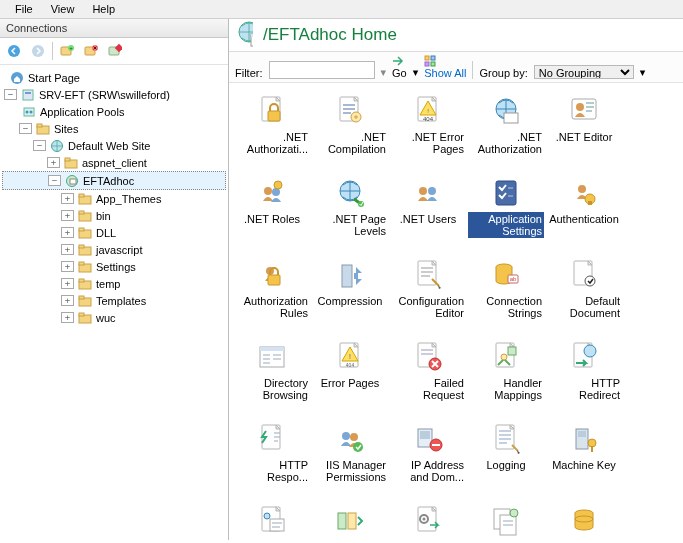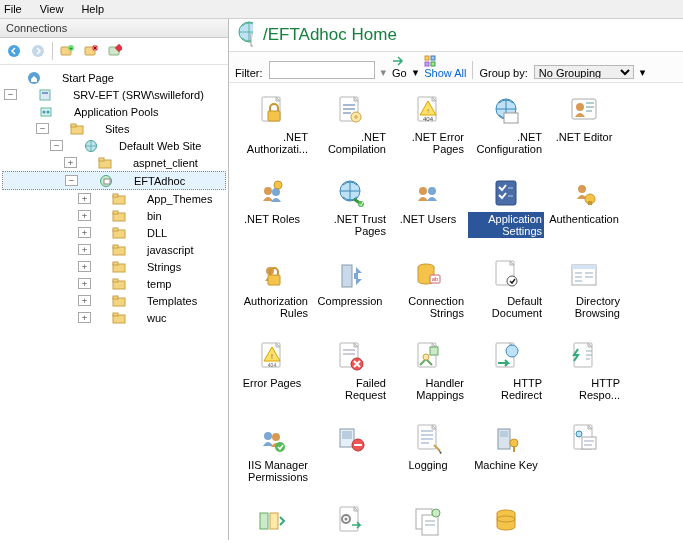--- a/index.html
+++ b/index.html
@@ -1,24 +1,24 @@
 <!DOCTYPE html>
 <html><head>
 <meta charset="utf-8">
 <style>
   html,body{margin:0;padding:0;font-family:"Segoe UI",Tahoma,sans-serif;font-size:11px;color:#000;background:#fff;overflow:hidden}
-  .menubar{display:flex;gap:18px;padding:3px 4px;background:#f0f0f0;border-bottom:1px solid #d0d0d0}
+  .menubar{display:flex;gap:18px;padding:3px 15px;background:#f0f0f0;border-bottom:1px solid #d0d0d0}
   .menubar span{cursor:default}
   .main{display:flex;height:calc(543px - 22px)}
   .left{width:228px;border-right:1px solid #bdbdbd;display:flex;flex-direction:column;background:#fff}
   .panel-title{background:linear-gradient(#f7f7f7,#e7e7e7);border-bottom:1px solid #c9c9c9;padding:3px 6px;font-weight:normal;color:#333}
   .toolbar{display:flex;gap:4px;padding:3px 4px;border-bottom:1px solid #e3e3e3;align-items:center}
   .tb-btn{width:18px;height:18px;display:flex;align-items:center;justify-content:center;border:1px solid transparent;border-radius:2px;cursor:default}
   .tree{flex:1;overflow:auto;padding:4px 2px}
-  .node{display:flex;align-items:center;gap:20px;height:17px;padding:0 2px;white-space:nowrap;cursor:default}
+  .node{display:flex;align-items:center;gap:3px;height:17px;padding:0 2px;white-space:nowrap;cursor:default}
   .node.sel{background:#e5f3ff;border:1px dotted #888}
   .tw{width:11px;text-align:center;color:#6d6d6d;font-family:monospace;font-size:9px;line-height:9px;border:1px solid #a8a8a8;height:9px;cursor:pointer;background:#fff}
   .sp{display:inline-block}
   .ic{width:16px;height:16px;display:flex;align-items:center;justify-content:center}
   .right{flex:1;display:flex;flex-direction:column;background:#fff}
   .hdr{display:flex;align-items:center;gap:10px;padding:6px 8px;border-bottom:1px solid #dcdcdc}
   .hdr h1{margin:0;font-size:17px;font-weight:normal;color:#15803d}
   .filterbar{display:flex;align-items:flex-end;gap:6px;padding:3px 6px;border-bottom:1px solid #e3e3e3;background:#fcfcfc;font-size:11px}
   .filterbar select, .filterbar input{font-size:11px;border:1px solid #b8b8b8;height:14px}
   .sep{width:1px;height:18px;background:#ccc}
@@ -202,21 +202,21 @@
           </div>
           <div class="node">
             <span class="sp" style="width:54px"></span>
             <span class="tw">+</span>
             <span class="ic">
               <svg width="14" height="14">
                 <rect x="1" y="4" width="12" height="8" fill="#f3d57f" stroke="#caa14a"></rect>
                 <rect x="1" y="2" width="5" height="3" fill="#f3d57f" stroke="#caa14a"></rect>
               </svg>
             </span>
-            <span>Strings</span>
+            <span>Settings</span>
           </div>
           <div class="node">
             <span class="sp" style="width:54px"></span>
             <span class="tw">+</span>
             <span class="ic">
               <svg width="14" height="14">
                 <rect x="1" y="4" width="12" height="8" fill="#f3d57f" stroke="#caa14a"></rect>
                 <rect x="1" y="2" width="5" height="3" fill="#f3d57f" stroke="#caa14a"></rect>
               </svg>
             </span>
@@ -317,21 +317,21 @@
             <div class="lbl">.NET Error Pages</div>
           </div>
           <div class="item">
             <div class="icon">
               <svg width="32" height="32" viewBox="0 0 32 32">
                 <circle cx="16" cy="14" r="10" fill="#bfe1f6" stroke="#3b87b7"></circle>
                 <path d="M6 14 H26 M16 4 V24 M9 8 Q16 2 23 8 M9 20 Q16 26 23 20" stroke="#3b87b7" fill="none"></path>
                 <rect x="14" y="18" width="14" height="10" fill="#fff" stroke="#999"></rect>
               </svg>
             </div>
-            <div class="lbl">.NET Configuration</div>
+            <div class="lbl">.NET Authorization</div>
           </div>
           <div class="item">
             <div class="icon">
               <svg width="32" height="32" viewBox="0 0 32 32">
                 <rect x="4" y="4" width="24" height="20" rx="2" fill="#fff" stroke="#aaa"></rect>
                 <circle cx="12" cy="12" r="4" fill="#d99b54"></circle>
                 <path d="M7 22 Q12 14 17 22 Z" fill="#d99b54"></path>
                 <path d="M18 8 H26 M18 12 H26 M18 16 H24" stroke="#9bb" stroke-width="1.3"></path>
               </svg>
             </div>
@@ -352,21 +352,21 @@
           <div class="item">
             <div class="icon">
               <svg width="32" height="32" viewBox="0 0 32 32">
                 <circle cx="16" cy="14" r="10" fill="#bfe1f6" stroke="#3b87b7"></circle>
                 <path d="M6 14 H26 M16 4 V24 M9 8 Q16 2 23 8 M9 20 Q16 26 23 20" stroke="#3b87b7" fill="none"></path>
                 <path d="M20 22 L27 27" stroke="#393" stroke-width="3"></path>
                 <circle cx="27" cy="27" r="3" fill="#5b5"></circle>
                 <path d="M25.5 27 L27 28.5 L29 25" stroke="#fff" fill="none"></path>
               </svg>
             </div>
-            <div class="lbl">.NET Trust Pages</div>
+            <div class="lbl">.NET Page Levels</div>
           </div>
           <div class="item">
             <div class="icon">
               <svg width="32" height="32" viewBox="0 0 32 32">
                 <circle cx="11" cy="14" r="4" fill="#d99b54"></circle>
                 <path d="M6 24 Q11 16 16 24 Z" fill="#d99b54"></path>
                 <circle cx="20" cy="14" r="4" fill="#7aa7d4"></circle>
                 <path d="M15 24 Q20 16 25 24 Z" fill="#7aa7d4"></path>
               </svg>
             </div>
@@ -406,20 +406,32 @@
           </div>
           <div class="item">
             <div class="icon">
               <svg width="32" height="32" viewBox="0 0 32 32">
                 <rect x="8" y="6" width="10" height="22" fill="#c7d9ea" stroke="#89a"></rect>
                 <path d="M22 8 L28 14 L22 14 Z M22 26 L28 20 L22 20 Z" fill="#7aa7d4"></path>
                 <rect x="20" y="14" width="4" height="6" fill="#7aa7d4"></rect>
               </svg>
             </div>
             <div class="lbl">Compression</div>
+          </div>
+          <div class="item">
+            <div class="icon">
+              <svg width="32" height="32" viewBox="0 0 32 32">
+                <rect x="6" y="2" width="18" height="24" rx="1" fill="#fefefe" stroke="#b5b5b5"></rect>
+                <path d="M20 2 L24 6 L20 6 Z" fill="#e6e6e6" stroke="#b5b5b5"></path>
+                <path d="M9 9 H21 M9 13 H21 M9 17 H18" stroke="#999"></path>
+                <path d="M20 20 L27 27" stroke="#c8962a" stroke-width="2"></path>
+                <polygon points="26,26 29,29 27,30" fill="#555"></polygon>
+              </svg>
+            </div>
+            <div class="lbl">Configuration Editor</div>
           </div>
           <div class="item">
             <div class="icon">
               <svg width="32" height="32" viewBox="0 0 32 32">
                 <ellipse cx="14" cy="8" rx="8" ry="3" fill="#f4c34a" stroke="#c8962a"></ellipse>
                 <path d="M6 8 V22 A8 3 0 0 0 22 22 V8" fill="#f4c34a" stroke="#c8962a"></path>
                 <rect x="18" y="16" width="10" height="8" rx="1" fill="#fff" stroke="#c66"></rect>
                 <text x="23" y="22" font-size="6" text-anchor="middle" fill="#c44">ab</text>
               </svg>
             </div>
@@ -519,20 +531,21 @@
           </div>
           <div class="item">
             <div class="icon">
               <svg width="32" height="32" viewBox="0 0 32 32">
                 <rect x="6" y="6" width="14" height="18" fill="#e6eef7" stroke="#89a"></rect>
                 <rect x="8" y="8" width="10" height="8" fill="#bcd"></rect>
                 <circle cx="24" cy="22" r="6" fill="#e55" stroke="#b33"></circle>
                 <rect x="20" y="21" width="8" height="2" fill="#fff"></rect>
               </svg>
             </div>
+            <div class="lbl">IP Address and Dom...</div>
           </div>
           <div class="item">
             <div class="icon">
               <svg width="32" height="32" viewBox="0 0 32 32">
                 <rect x="6" y="2" width="18" height="24" rx="1" fill="#fefefe" stroke="#b5b5b5"></rect>
                 <path d="M20 2 L24 6 L20 6 Z" fill="#e6e6e6" stroke="#b5b5b5"></path>
                 <path d="M9 8 H21 M9 12 H21 M9 16 H21 M9 20 H17" stroke="#8aa3c4"></path>
                 <path d="M22 22 L28 28" stroke="#caa14a" stroke-width="2"></path>
                 <polygon points="27,27 30,30 28,31" fill="#555"></polygon>
               </svg>

